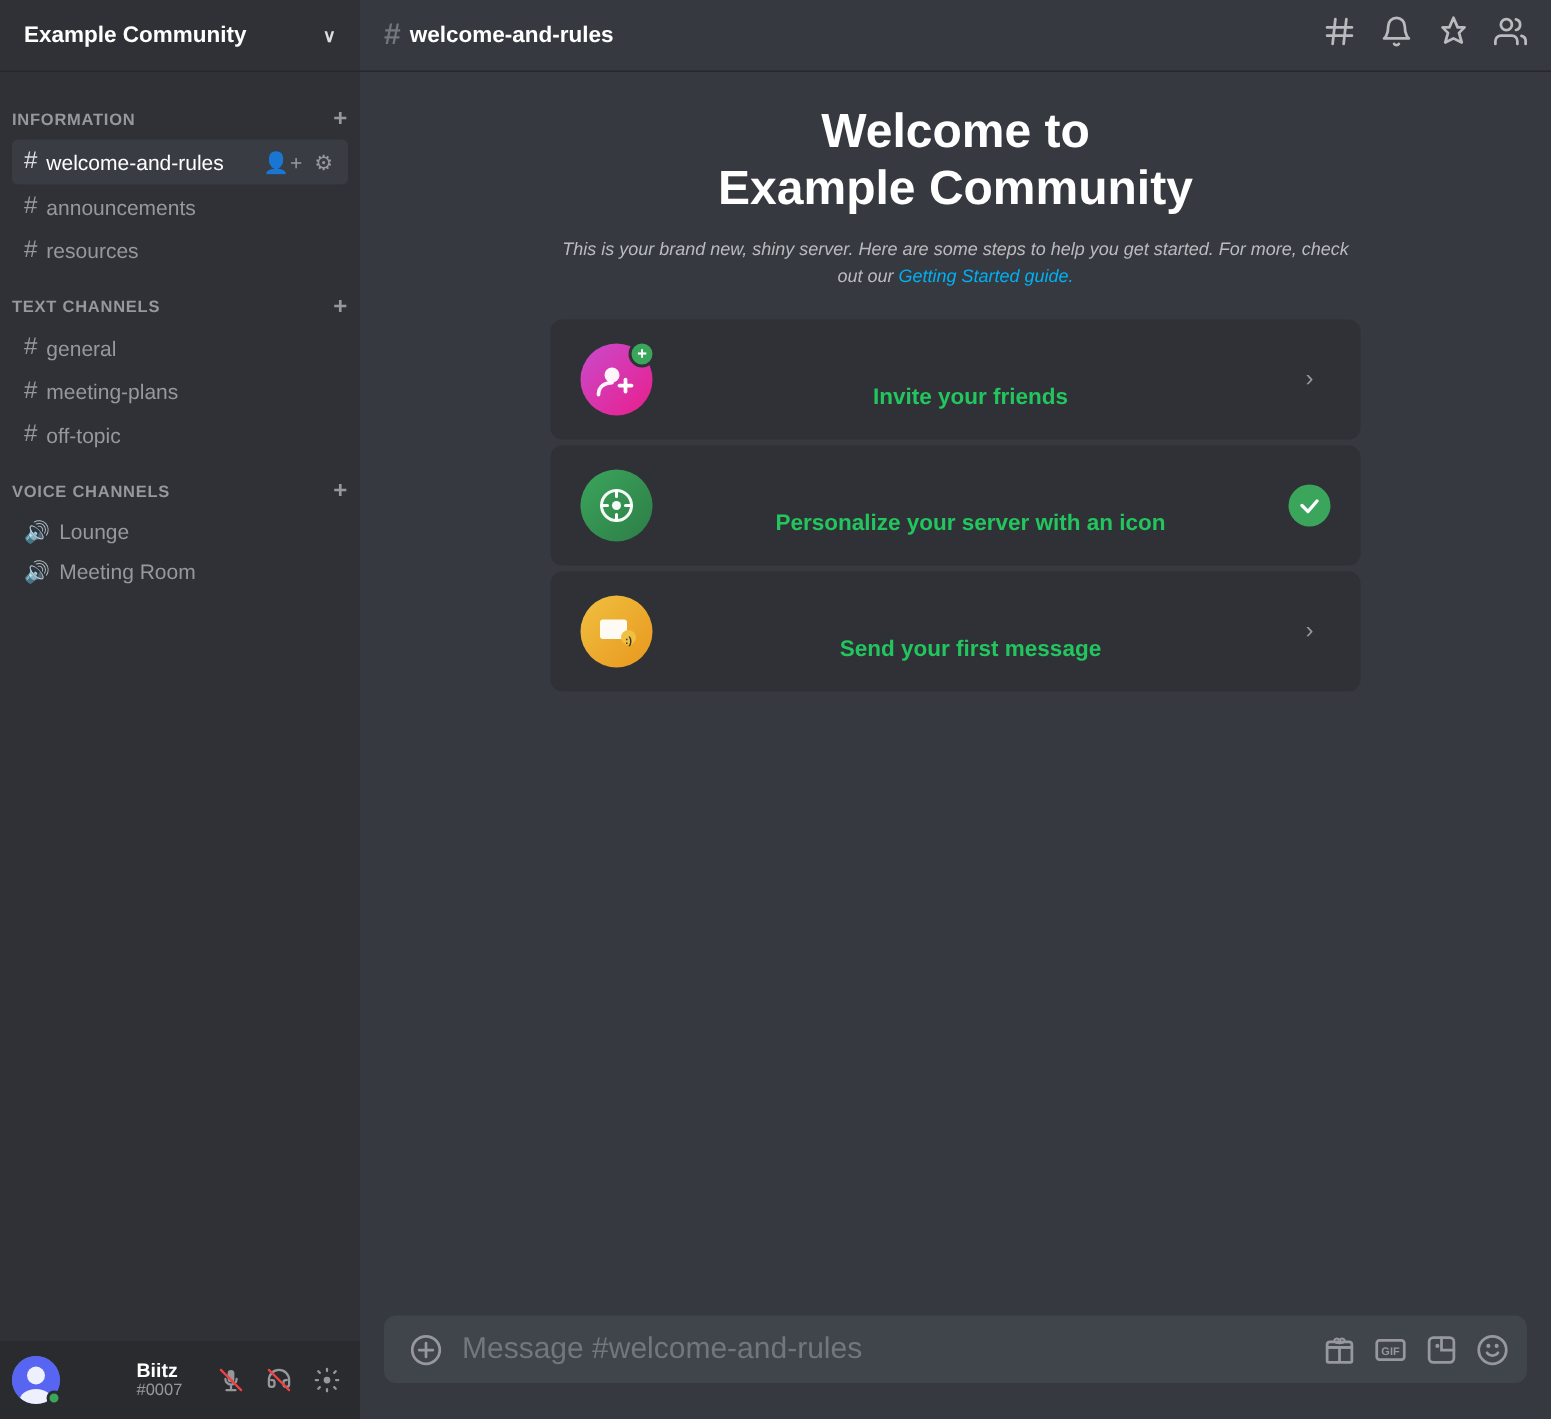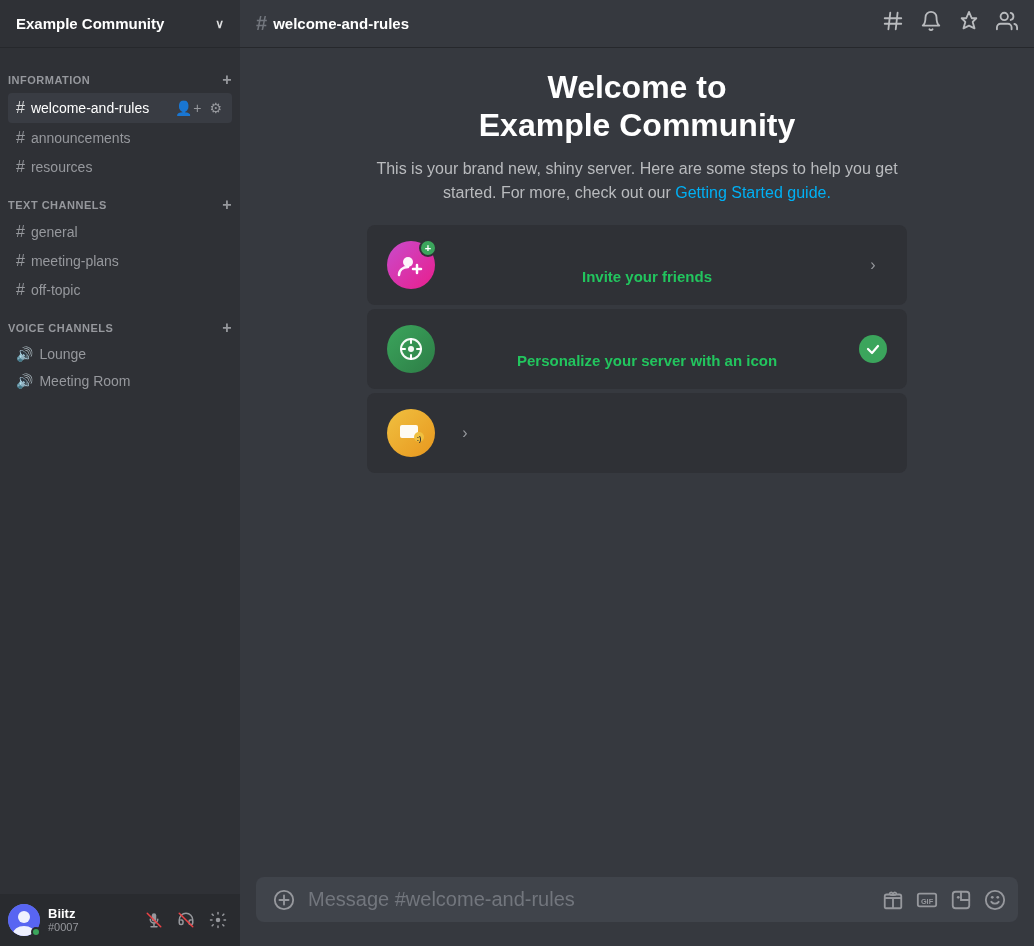--- a/index.html
+++ b/index.html
@@ -101,20 +101,21 @@
     }
 
     
     .user-panel {
       height: 52px;
       background: #292b2f;
       display: flex;
       align-items: center;
       padding: 0 8px;
       flex-shrink: 0;
+      gap: 43px;
     }
 
     .user-avatar-wrap {
       position: relative;
       margin-right: 8px;
     }
 
     .user-avatar {
       width: 32px;
       height: 32px;
@@ -208,24 +209,25 @@
 
     .welcome-title {
       font-size: 32px;
       font-weight: 800;
       color: #fff;
       line-height: 1.2;
       margin-bottom: 12px;
     }
 
     .welcome-subtitle {
-      font-size: 16px;
+      font-size: 12px;
       color: #b9bbbe;
       line-height: 1.5;
       margin-bottom: 20px;
+      font-style: italic;
     }
 
     .welcome-subtitle a {
       color: #00b0f4;
       text-decoration: none;
     }
 
     .checklist {
       width: 100%;
       display: flex;
@@ -570,20 +572,21 @@
         </div>
 
         <div class="checklist-item">
           <div class="checklist-icon message">
             <svg width="28" height="28" viewBox="0 0 28 28" fill="none" xmlns="http://www.w3.org/2000/svg">
               <rect x="3" y="6" width="18" height="13" rx="2" fill="#fff" opacity="0.95"></rect>
               <circle cx="22" cy="18" r="5" fill="#f0c040"></circle>
               <text x="22" y="22" text-anchor="middle" font-size="7" fill="#333" font-weight="bold">:)</text>
             </svg>
           </div>
+          <span class="checklist-label">Send your first message</span>
           <div class="checklist-status arrow">›</div>
         </div>
 
       </div>
     </div>
   </div>
 
   <div class="message-input-area">
     <div class="message-input-wrap">
       <div class="message-add-btn">

